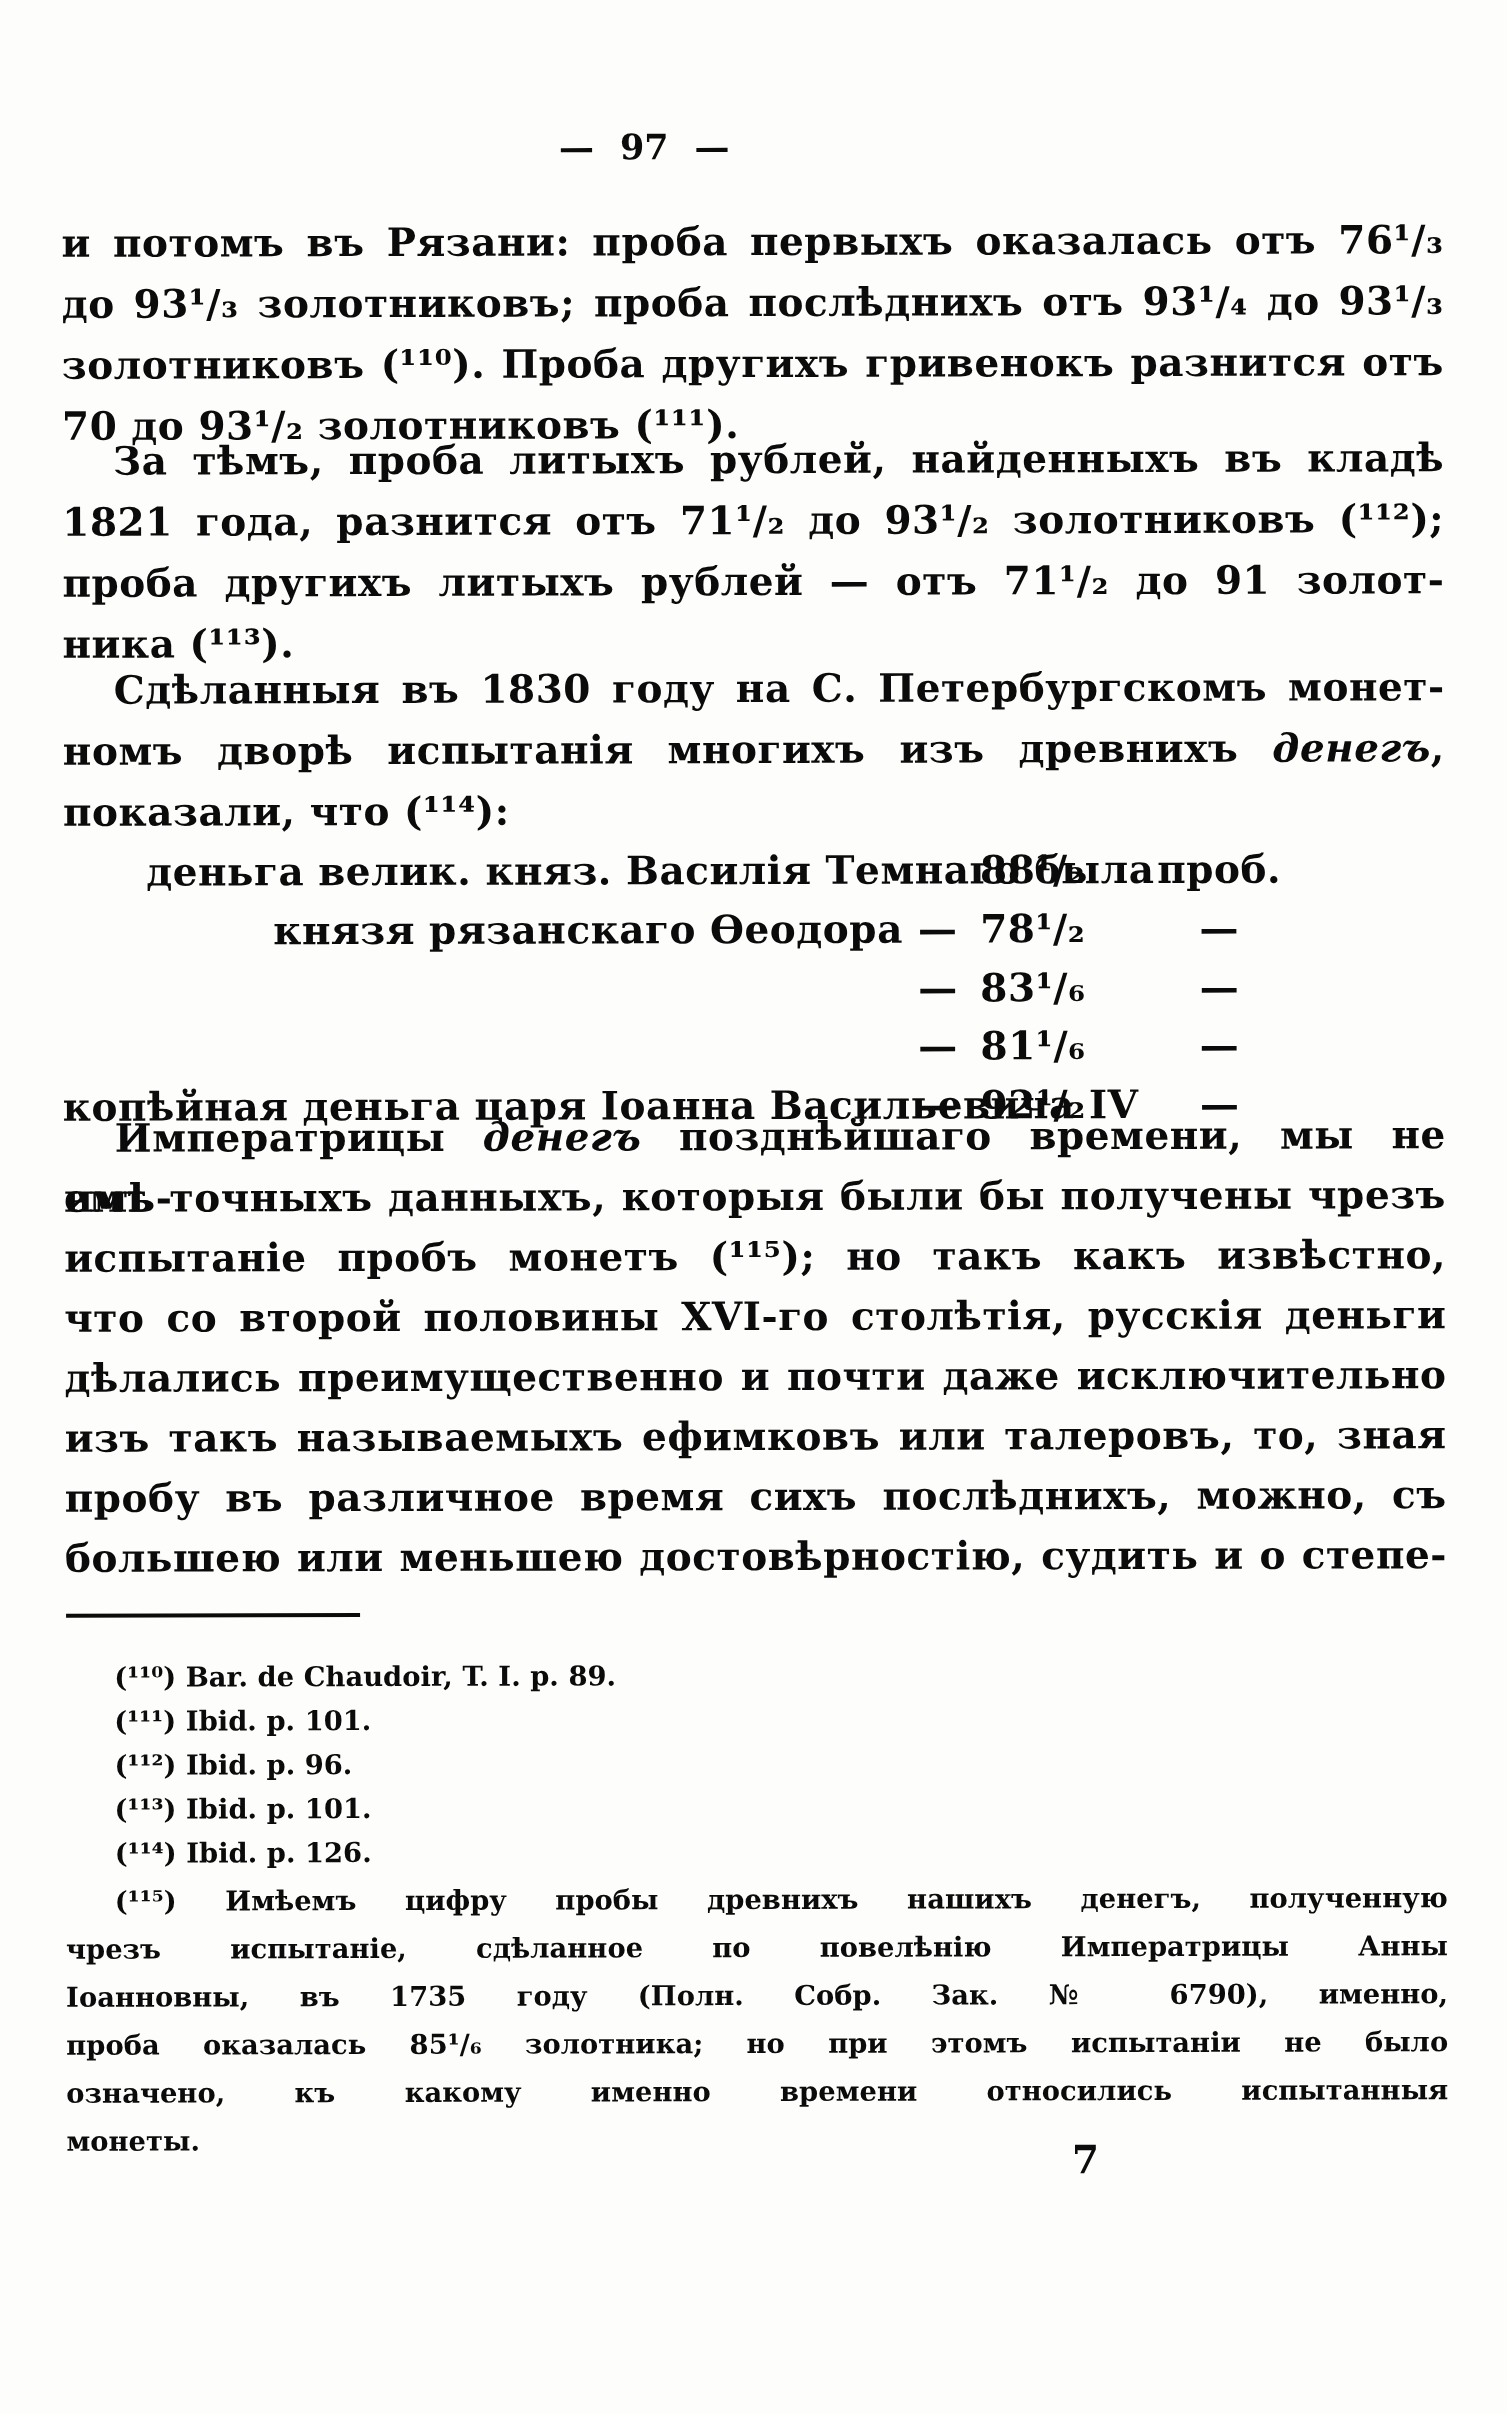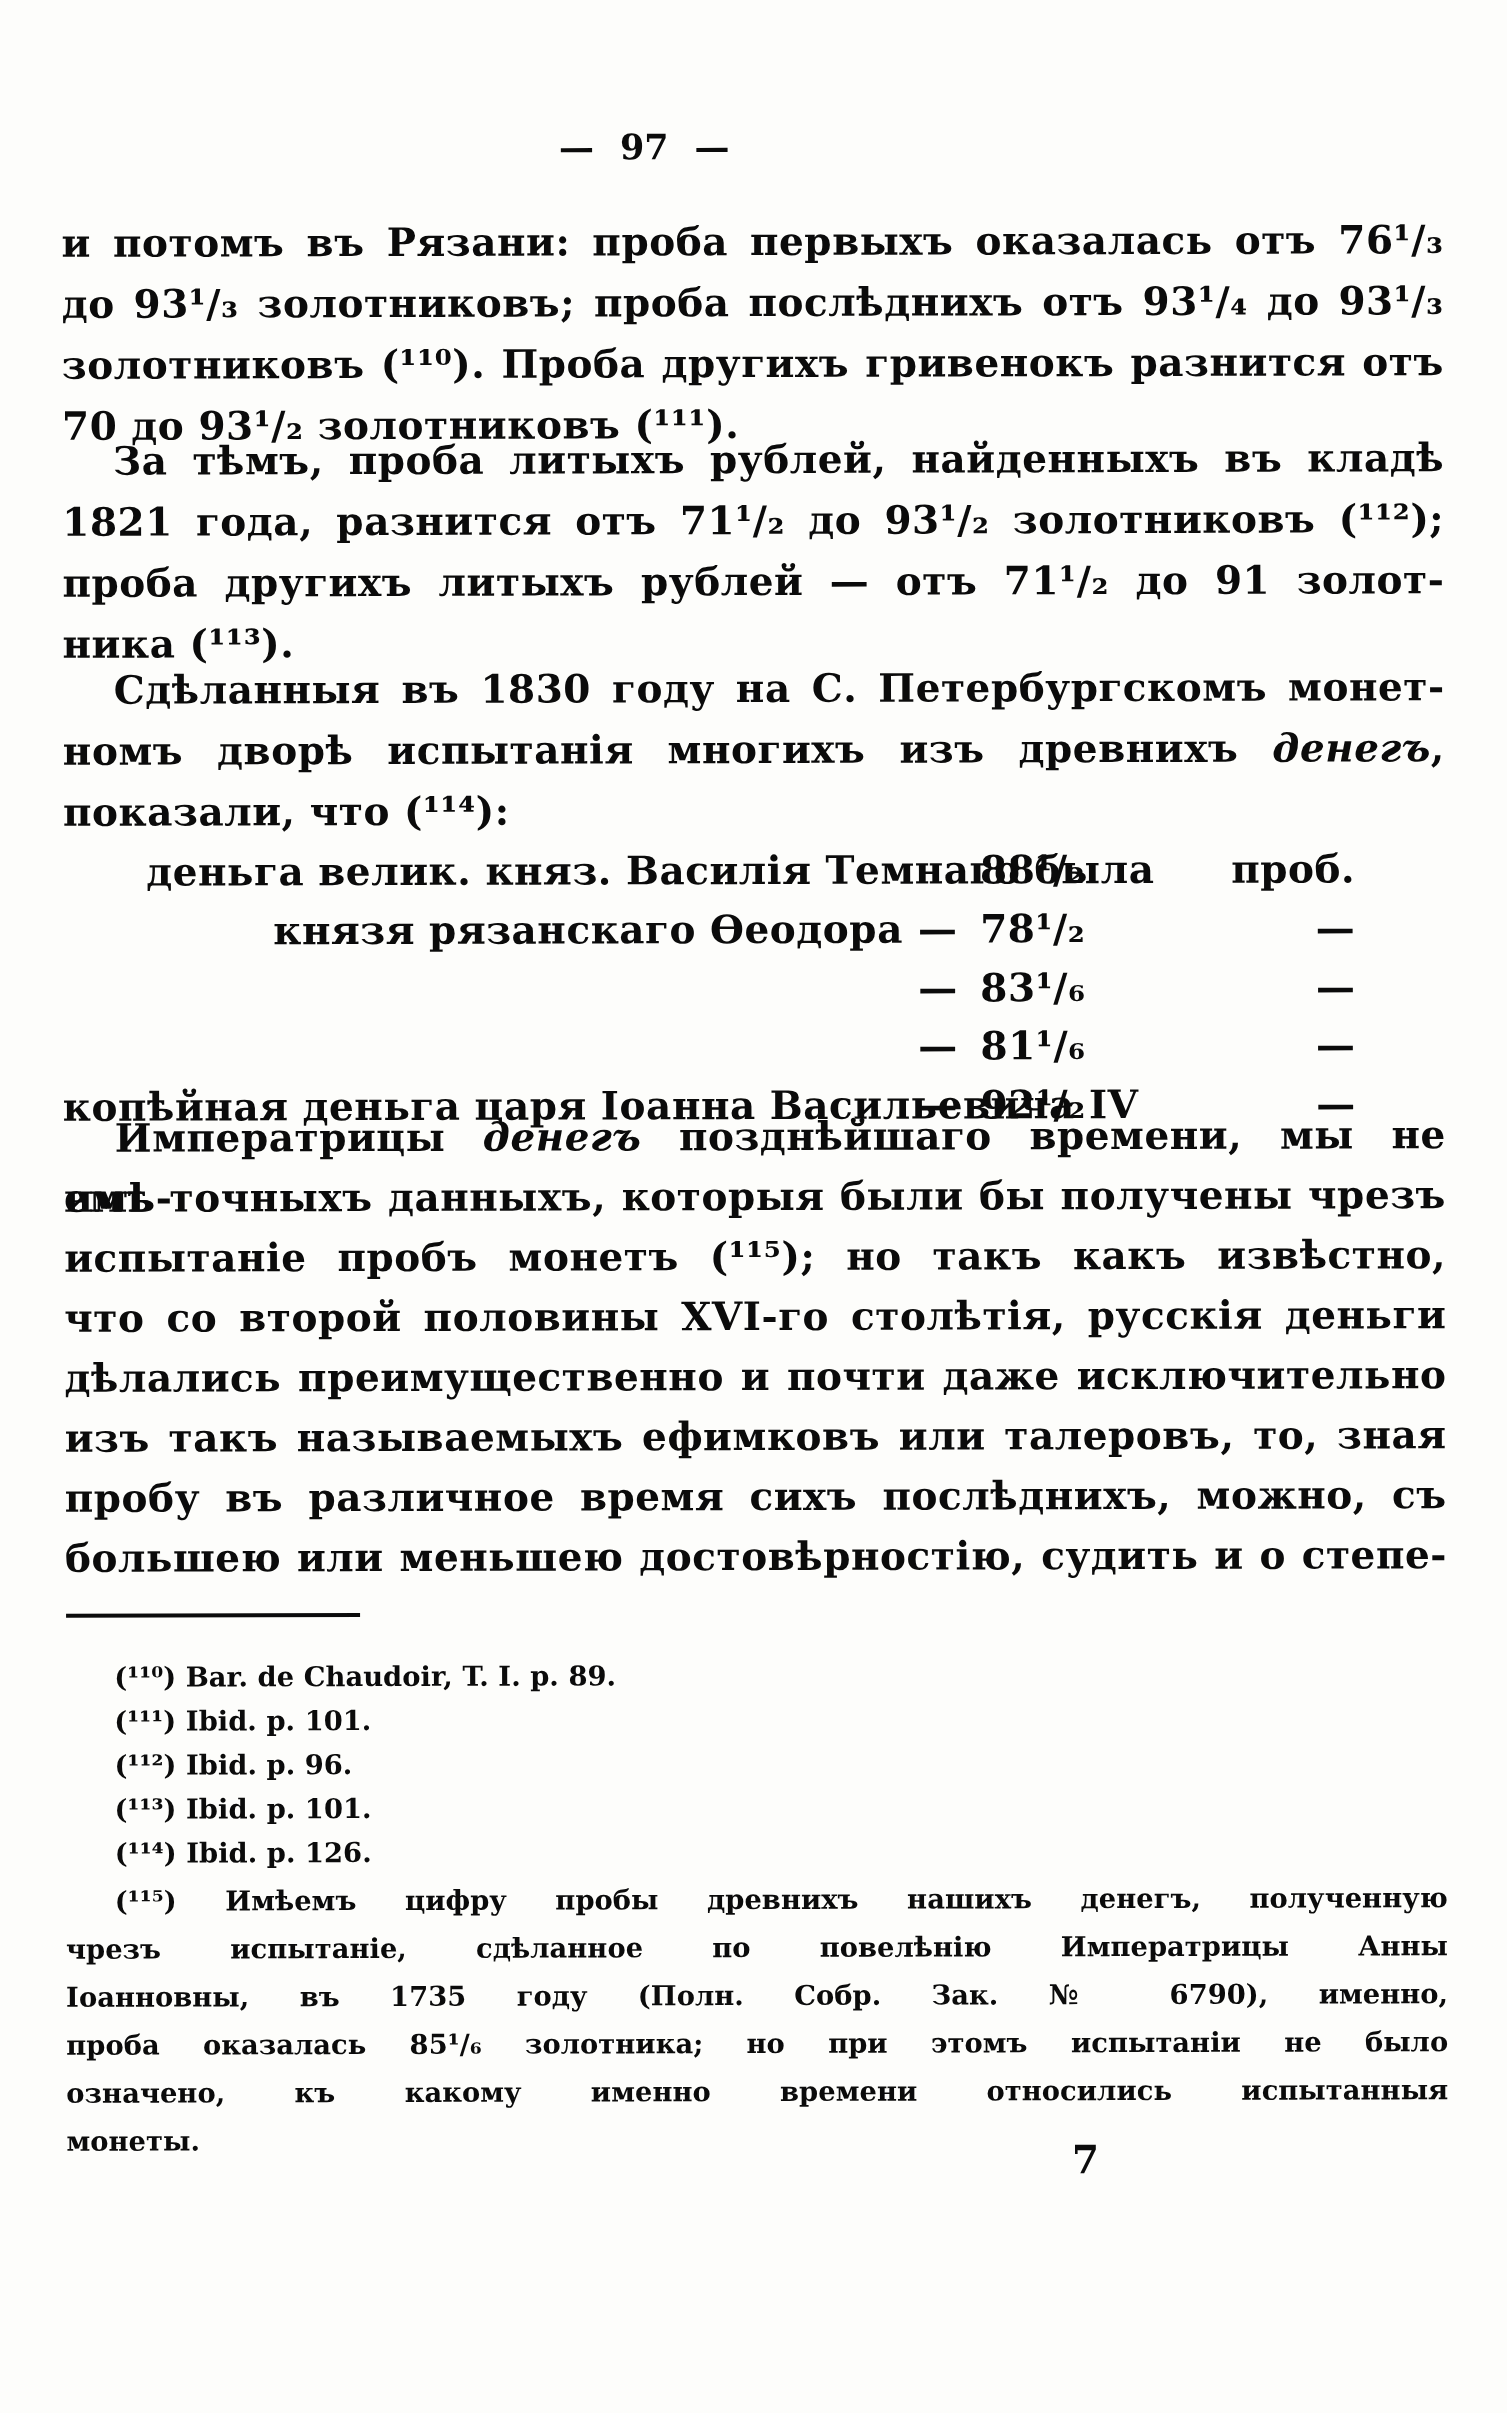--- a/index.html
+++ b/index.html
@@ -67,21 +67,21 @@
     width: 1508px;
     height: 59px;
     line-height: 59px;
   }
   .trow .tlabel { position: absolute; white-space: nowrap; }
   .trow.r1 .tlabel { left: 147px; }
   .trow.rsub .tlabel { left: 274px; }
   .trow.r5 .tlabel { left: 63px; }
   .cL { position: absolute; left: 897px; width: 83px; text-align: center; }
   .cV { position: absolute; left: 960px; width: 147px; text-align: center; }
-  .cR { position: absolute; left: 1132px; width: 176px; text-align: right; margin-left: 48px; }
+  .cR { position: absolute; left: 1132px; width: 176px; text-align: center; }
 
   .rule {
     position: absolute;
     left: 65px;
     top: 1612px;
     width: 294px;
     height: 4.4px;
     background: #0b0b0b;
   }
   .fnrefs {

